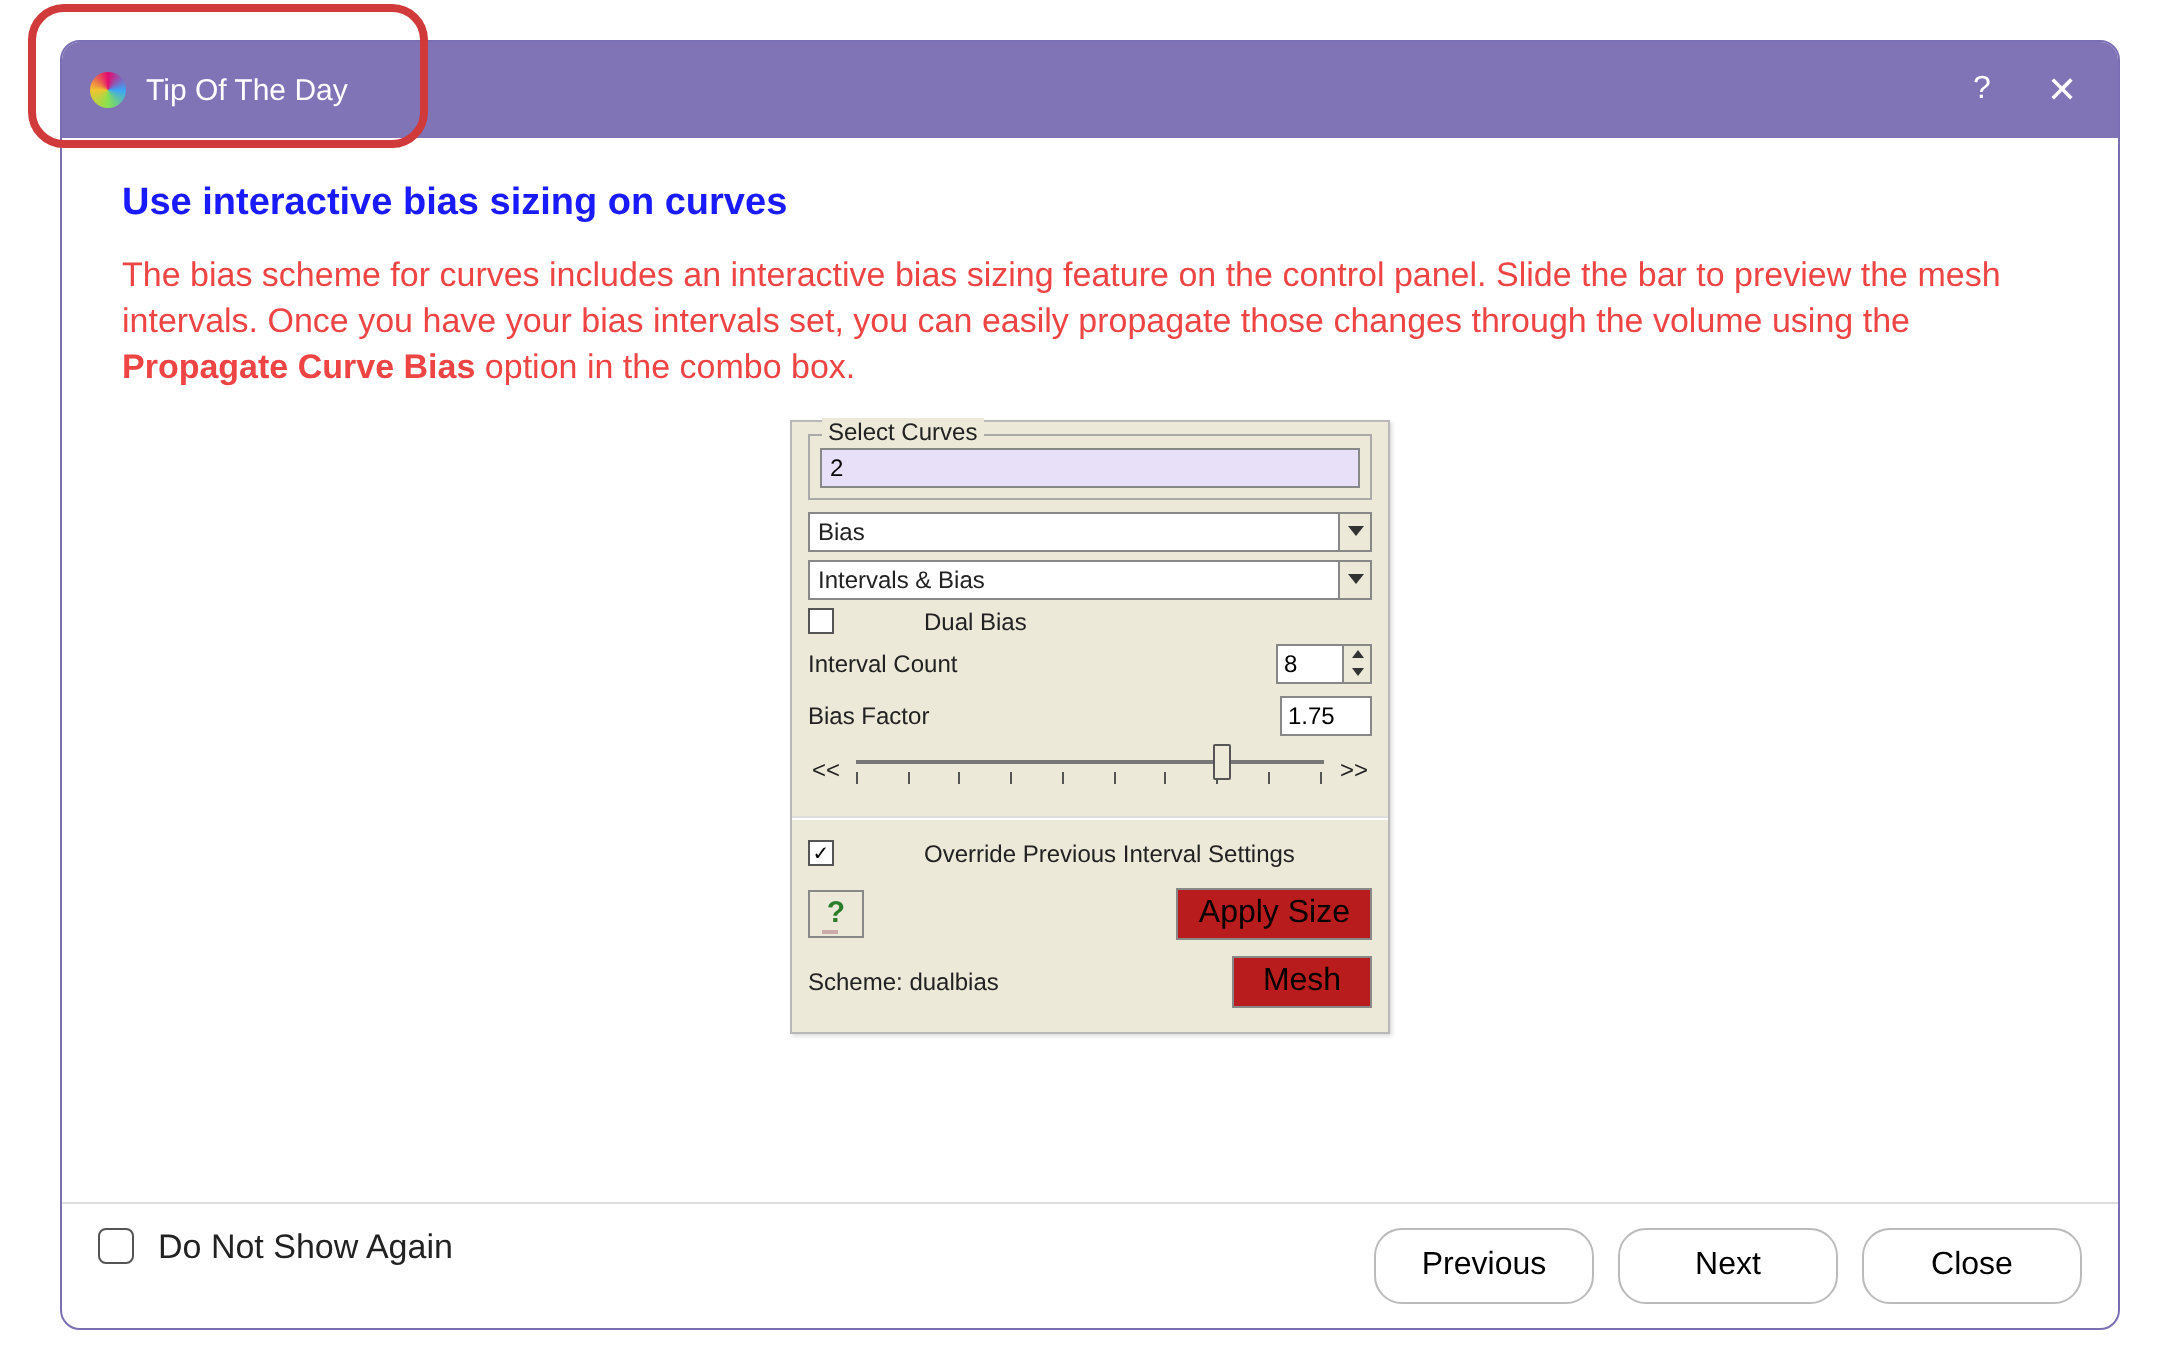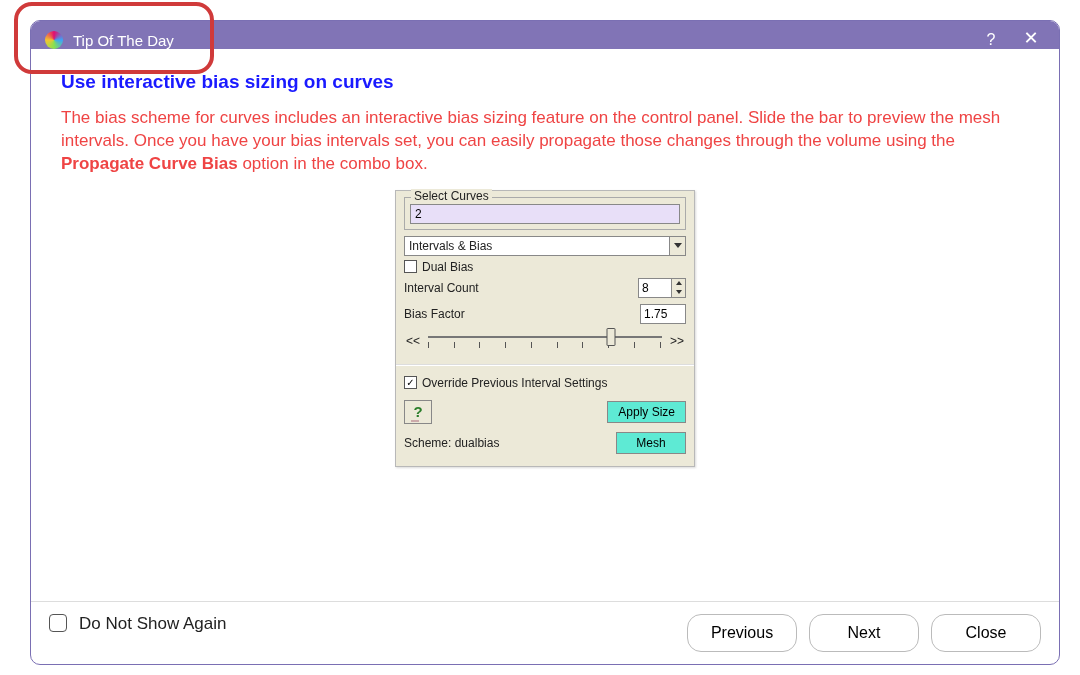--- a/index.html
+++ b/index.html
@@ -31,23 +31,23 @@
     border: 1px solid #7a6fb3;
     border-radius: 10px;
     overflow: hidden;
     display: flex;
     flex-direction: column;
     background: #fff;
   }
   .titlebar {
     background: #8174b6;
     color: #fff;
-    height: 28px;
-    display: flex;
-    align-items: flex-end;
+    height: 48px;
+    display: flex;
+    align-items: center;
     padding: 0 8px 0 14px;
     font-size: 15px;
   }
   .titlebar .app-icon {
     width: 18px;
     height: 18px;
     border-radius: 50%;
     background: conic-gradient(#e06, #3af, #8e4, #fc2, #e06);
     margin-right: 10px;
     opacity: 0.9;
@@ -144,21 +144,21 @@
     display: flex;
     align-items: center;
     justify-content: center;
   }
   .triangle-down {
     width: 0; height: 0;
     border-left: 4px solid transparent;
     border-right: 4px solid transparent;
     border-top: 5px solid #333;
   }
-  .row { display: flex; align-items: center; margin-bottom: 4px; }
+  .row { display: flex; align-items: center; margin-bottom: 4px; gap: 40px; }
   .checkbox-box {
     width: 13px; height: 13px;
     border: 1px solid #555;
     background: #fff;
     margin-right: 5px;
     display: inline-flex;
     align-items: center;
     justify-content: center;
     font-size: 10px;
     color: #000;
@@ -244,23 +244,23 @@
     height: 20px;
     border: 1px solid #888;
     background: #e8dff8;
     padding: 1px 4px;
     font-size: 12px;
     font-family: Tahoma, Arial, sans-serif;
   }
   .cp-divider { height: 1px; background: #ccc; margin: 10px -8px; border-top:1px solid #ddd; border-bottom:1px solid #fff;}
   .cp-btn {
     border: 1px solid #888;
-    background: #5eead4;
+    background: #b91c1c;
     padding: 3px 10px;
-    font-size: 12px;
+    font-size: 16px;
     font-family: Tahoma, Arial, sans-serif;
     cursor: pointer;
   }
   .help-icon-btn {
     border: 1px solid #888;
     background: #ece9d8;
     width: 28px; height: 24px;
     display: flex; align-items:center; justify-content:center;
   }
   .qmark {
@@ -325,20 +325,26 @@
       <span>The bias scheme for curves includes an interactive bias sizing feature on the control panel. Slide the bar to preview the mesh intervals. Once you have your bias intervals set, you can easily propagate those changes through the volume using the </span><span class="bold">Propagate Curve Bias</span><span> option in the combo box.</span>
     </div>
 
     <div class="panel-wrap">
       <div class="classic-panel">
         <div class="fieldset">
           <span class="legend">Select Curves</span>
           <input class="cp-input" value="2" style="">
         </div>
 
+        <div class="cp-select">
+          <span>Bias</span>
+          <span class="arrow">
+              <span class="triangle-down"></span>
+            </span>
+        </div>
         <div class="cp-select">
           <span>Intervals &amp; Bias</span>
           <span class="arrow">
               <span class="triangle-down"></span>
             </span>
         </div>
 
         <div class="row">
           <span class="checkbox-box"></span>
           <span>Dual Bias</span>

